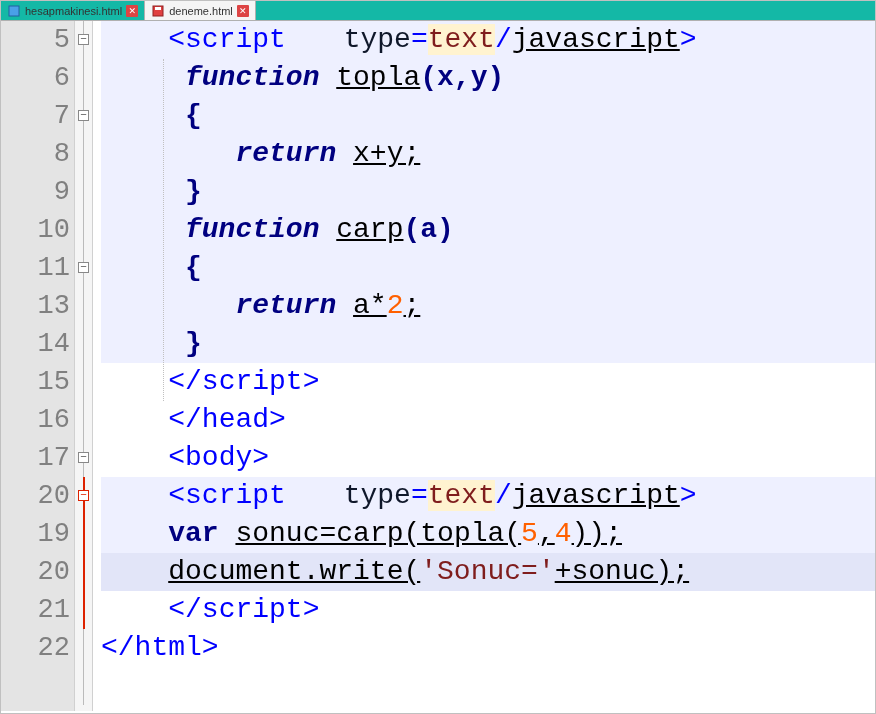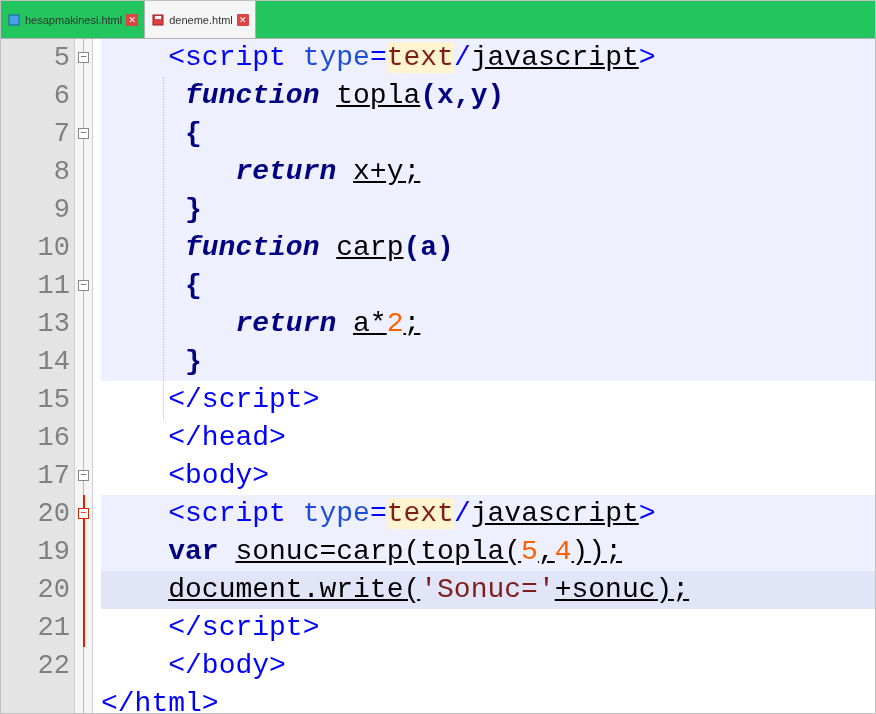--- a/index.html
+++ b/index.html
@@ -7,23 +7,23 @@
     font-family: Consolas, 'Courier New', monospace;
     font-size: 28px;
     background: #ffffff;
     width: 876px;
     height: 714px;
     overflow: hidden;
     border: 1px solid #c0c0c0;
   }
   .tabbar {
     display: flex;
-    background: #22c55e;
+    background: #14b8a6;
     border-bottom: 1px solid #b0b0b0;
-    height: 38px;
+    height: 20px;
     font-family: Tahoma, Arial, sans-serif;
     font-size: 11px;
   }
   .tab {
     display: flex;
     align-items: center;
     padding: 2px 6px;
     border-right: 1px solid #b0b0b0;
     gap: 4px;
     cursor: pointer;
@@ -92,21 +92,21 @@
     position: relative;
   }
   .line {
     height: 38px;
     line-height: 38px;
     white-space: pre;
   }
   .hl { background: #eef0ff; }
   .cur { background: #e2e5f8; }
   .tok-tag { color: #0000ff; }
-  .tok-attr { color: #1d4ed8; }
+  .tok-attr { color: #0f172a; margin-left: 41px; }
   .tok-val { color: #7f1d1d; background: #fff3d0; }
   .tok-kw { color: #000080; font-weight: bold; font-style: italic; }
   .tok-kw2 { color: #000080; font-weight: bold; }
   .tok-name { color: #000; text-decoration: underline; }
   .tok-num { color: #ff6000; }
   .tok-str { color: #7f1d1d; }
   .tok-punc { color: #000080; font-weight: bold; }
   .indent-guide {
     position: absolute;
     border-left: 1px dotted #c0c0c0;
@@ -197,17 +197,16 @@
     <div class="line"><span>    </span><span class="tok-tag">&lt;</span><span class="tok-tag">body</span><span class="tok-tag">&gt;</span></div>
 
     <div class="line hl"><span>    </span><span class="tok-tag">&lt;</span><span class="tok-tag">script</span><span> </span><span class="tok-attr">type</span><span class="tok-tag">=</span><span class="tok-val">text</span><span class="tok-tag">/</span><span class="tok-name">javascript</span><span class="tok-tag">&gt;</span></div>
 
     <div class="line hl"><span>    </span><span class="tok-kw2">var</span><span> </span><span class="tok-name">sonuc=carp(topla(</span><span class="tok-num">5</span><span class="tok-name">,</span><span class="tok-num">4</span><span class="tok-name">));</span></div>
 
     <div class="line cur"><span>    </span><span class="tok-name">document.write(</span><span class="tok-str">'Sonuc='</span><span class="tok-name">+sonuc);</span></div>
 
     <div class="line"><span>    </span><span class="tok-tag">&lt;/</span><span class="tok-tag">script</span><span class="tok-tag">&gt;</span></div>
 
-    <div class="line"><span>    </span><span class="tok-tag">&lt;/</span><span class="tok-tag">body</span><span class="tok-tag">&gt;</span></div>
 
     <div class="line"><span></span><span class="tok-tag">&lt;/</span><span class="tok-tag">html</span><span class="tok-tag">&gt;</span></div>
   </div>
 </div>
 
 </body></html>

